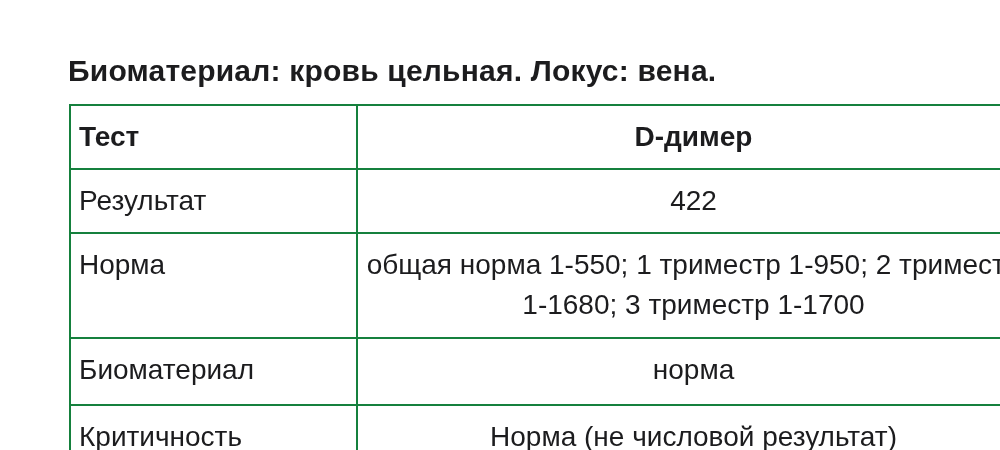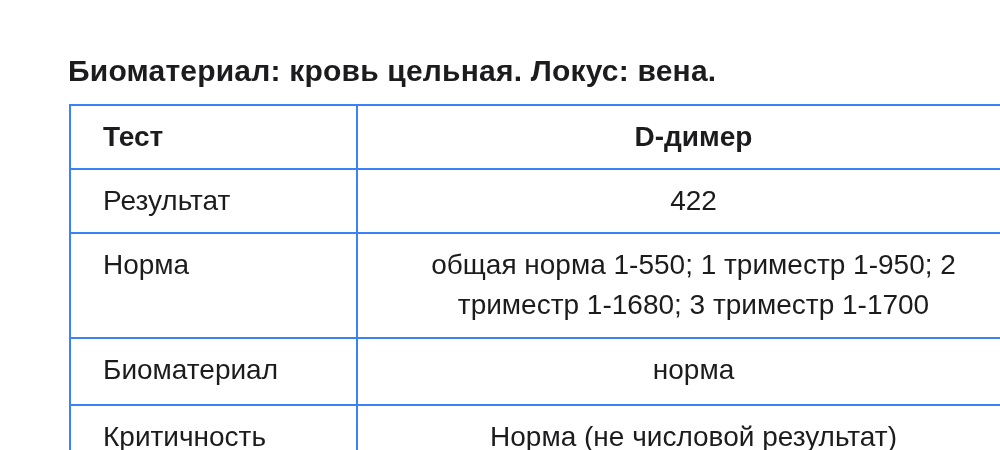--- a/index.html
+++ b/index.html
@@ -28,25 +28,25 @@
   table.results {
     border-collapse: collapse;
     table-layout: fixed;
     width: 960px;
     margin: 16px 0 0 21px;
     background: #ffffff;
   }
   table.results col.c-label { width: 287px; }
   table.results col.c-value { width: 673px; }
   table.results td, table.results th {
-    border: 2px solid #3b82f6;
+    border: 2px solid #15803d;
     font-size: 28px;
     line-height: 40px;
     vertical-align: top;
-    padding: 11px 32px;
+    padding: 11px 8px;
     font-weight: 400;
     text-align: left;
   }
   table.results .cell-value { text-align: center; }
   table.results tr.row-header th { font-weight: 700; }
   tr.row-header  { height: 63px; }
   tr.row-result  { height: 50px; }
   tr.row-norm    { height: 105px; }
   tr.row-dev     { height: 67px; }
   tr.row-crit    { height: 104px; }

